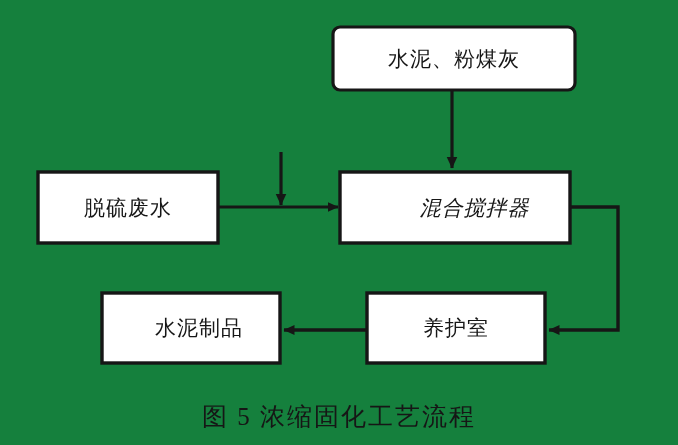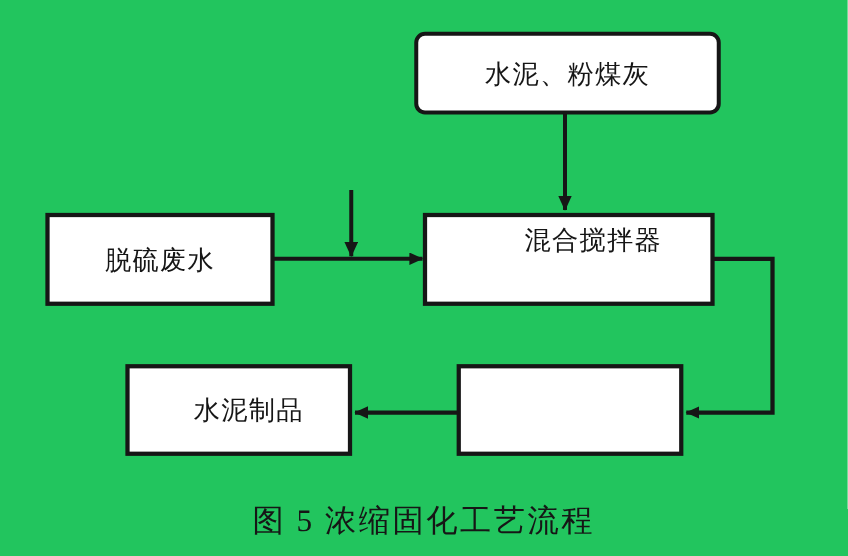--- a/index.html
+++ b/index.html
@@ -11,21 +11,21 @@
     width: 678px;
     height: 445px;
     font-family: "Liberation Sans", "DejaVu Sans", sans-serif;
     color: #1a1a1a;
     overflow: hidden;
   }
   #figure {
     position: relative;
     width: 678px;
     height: 445px;
-    background: #22c55e;
+    background: #15803d;
   }
   .flow-svg {
     position: absolute;
     left: 0;
     top: 0;
     width: 678px;
     height: 445px;
   }
   .node-label {
     position: absolute;
@@ -54,21 +54,21 @@
     width: 678px;
     text-align: center;
     font-size: 25px;
     letter-spacing: 2px;
     color: #161616;
     font-family: "Liberation Serif", "DejaVu Serif", serif;
   }
   
   #label-cement-flyash   { left: 333px; top: 27px;  width: 242px; height: 63px; }
   #label-desulf-water    { left: 38px;  top: 172px; width: 180px; height: 71px; border-radius: 27px; }
-  #label-mixer           { left: 340px; top: 156px; width: 269px; height: 71px; }
+  #label-mixer           { left: 340px; top: 172px; width: 269px; height: 71px; font-style: italic; }
   #label-curing-room     { left: 367px; top: 293px; width: 178px; height: 70px; }
   #label-cement-product  { left: 102px; top: 293px; width: 194px; height: 70px; }
   #label-low-temp-conc   { left: 211px; top: 114px; width: 140px; height: 28px; }
 </style>
 </head>
 <body>
 
 <div id="figure">
 
   <svg class="flow-svg" viewBox="0 0 678 445" xmlns="http://www.w3.org/2000/svg">
@@ -104,19 +104,20 @@
 
     <line x1="367" y1="330" x2="284" y2="330" stroke="#161616" stroke-width="3.4" marker-end="url(#arrow-l)"></line>
   </svg>
 
   <div class="node-label" id="label-cement-flyash">水泥、粉煤灰</div>
 
   <div class="node-label" id="label-desulf-water">脱硫废水</div>
 
   <div class="node-label" id="label-mixer">混合搅拌器</div>
 
+  <div class="node-label" id="label-curing-room">养护室</div>
 
   <div class="node-label" id="label-cement-product">水泥制品</div>
 
 
   <div class="caption">图 5  浓缩固化工艺流程</div>
 
 </div>
 
 </body></html>

